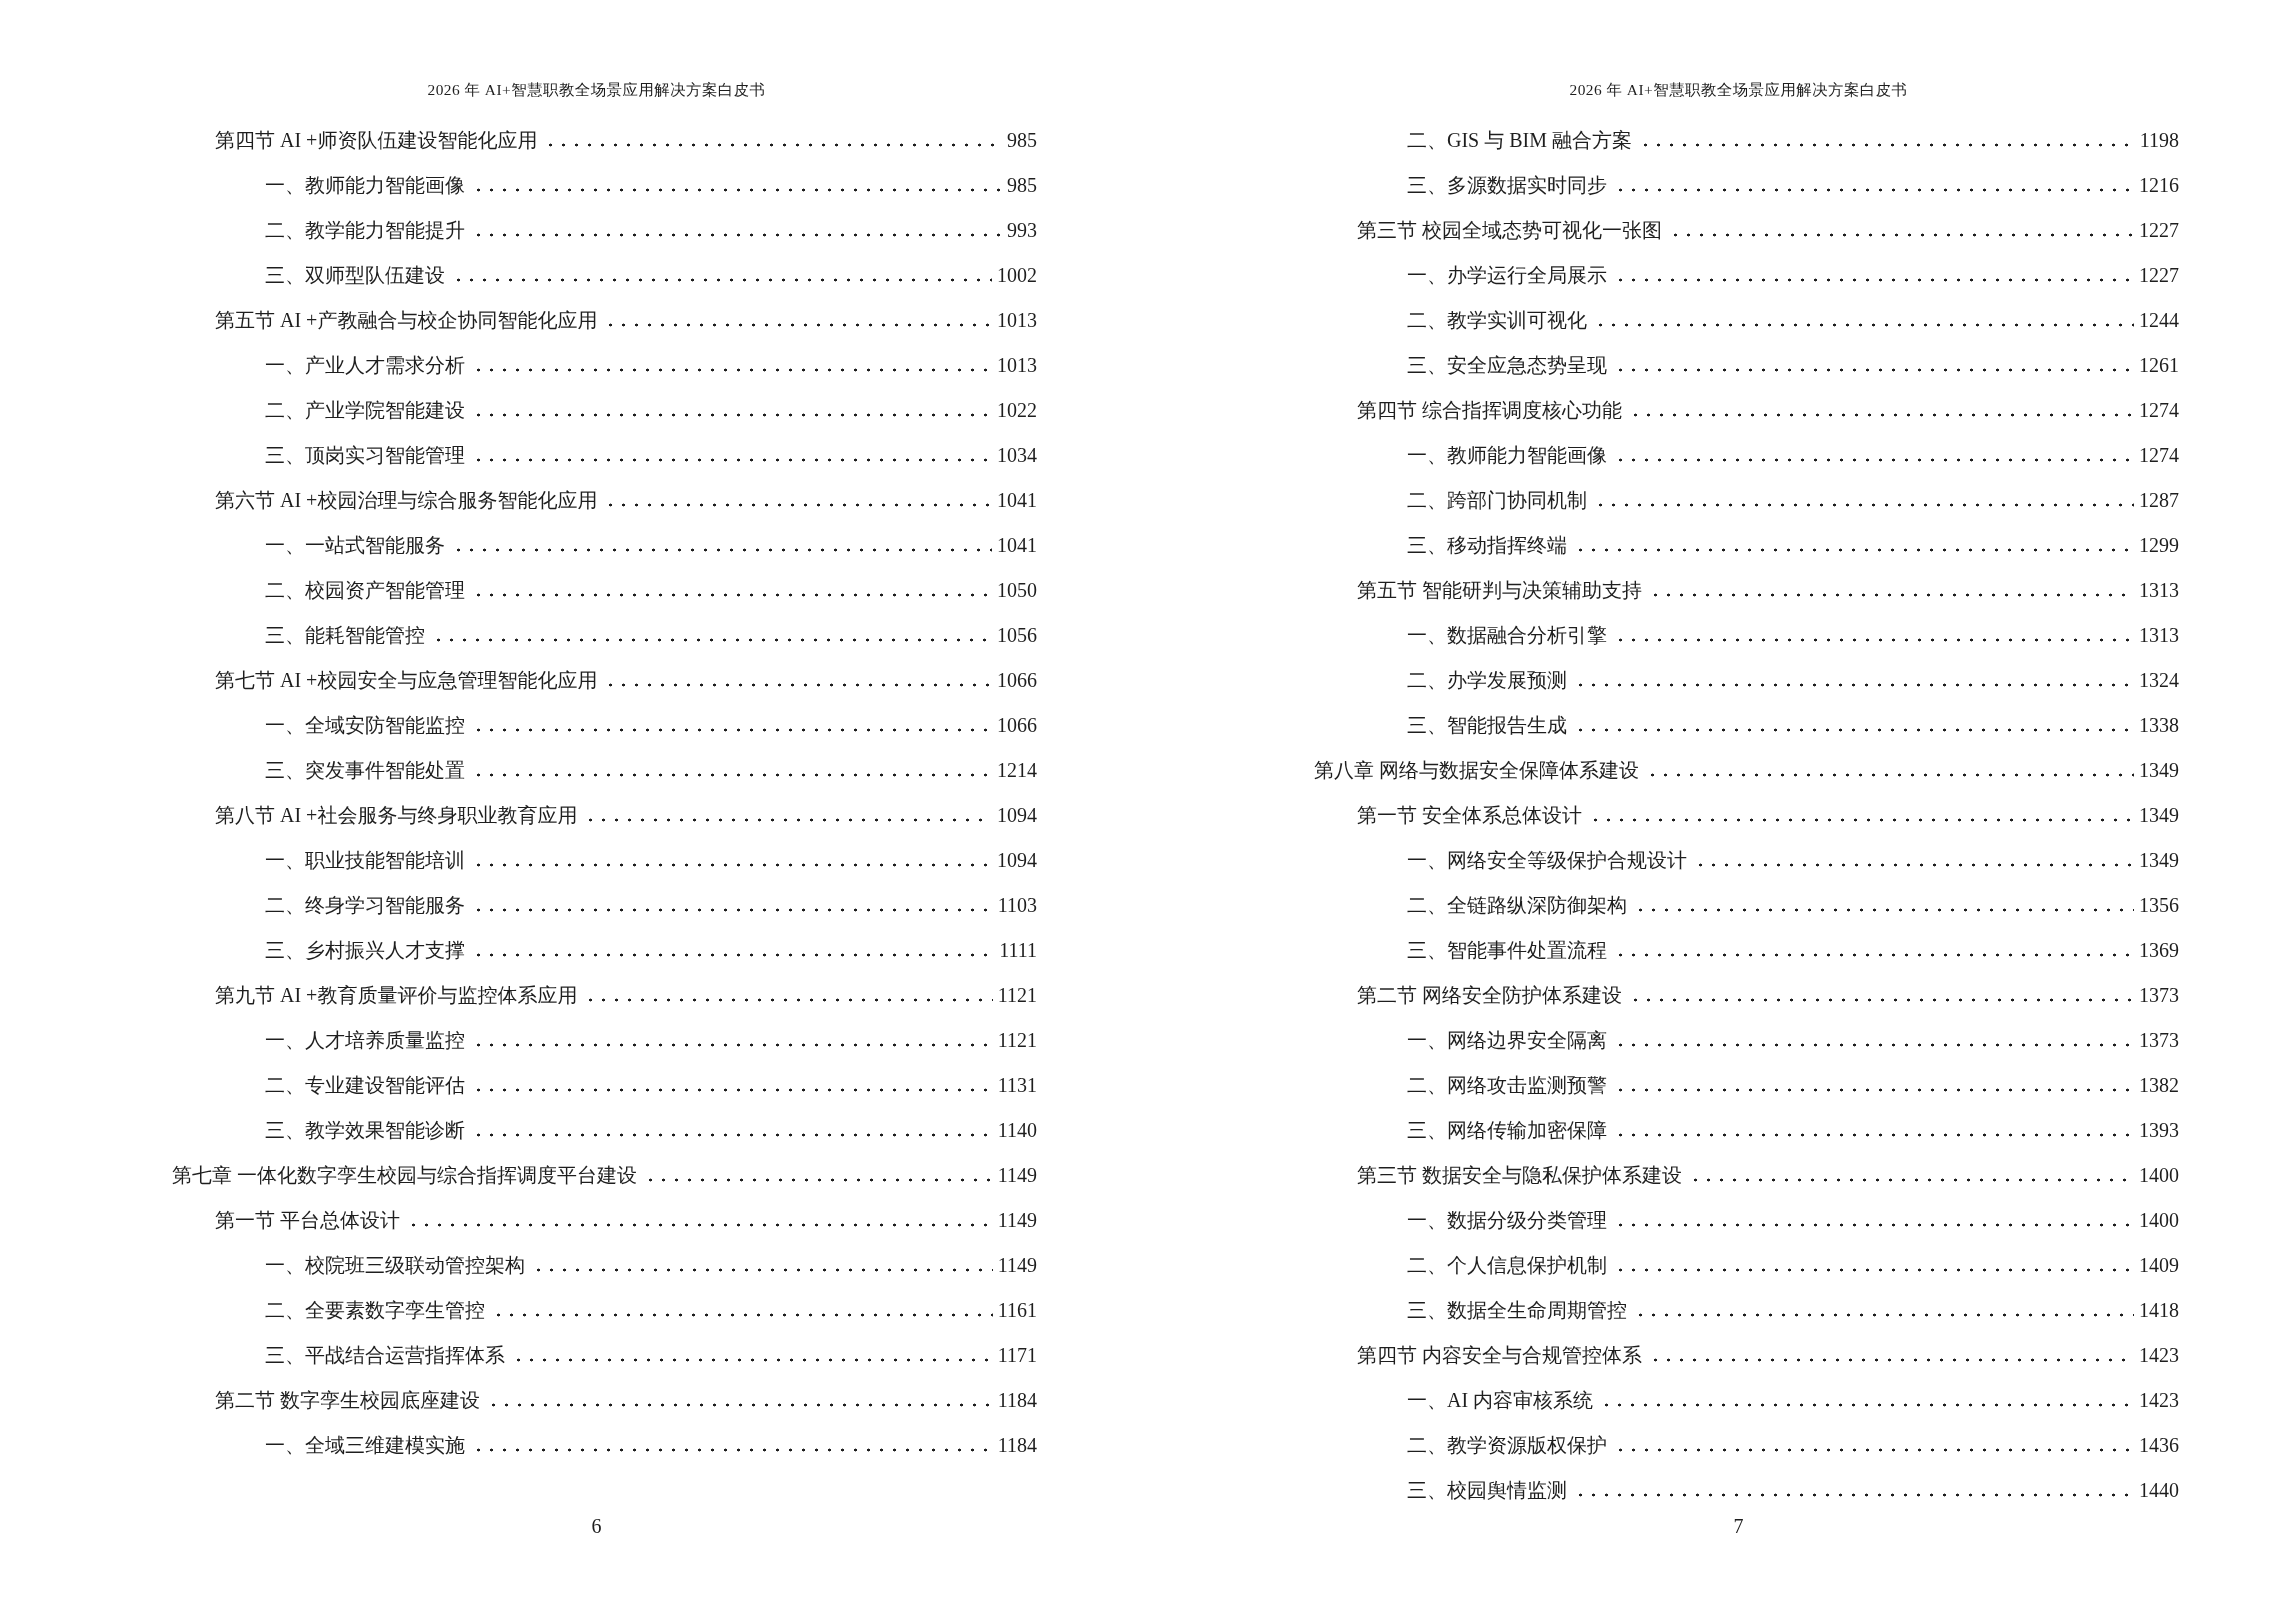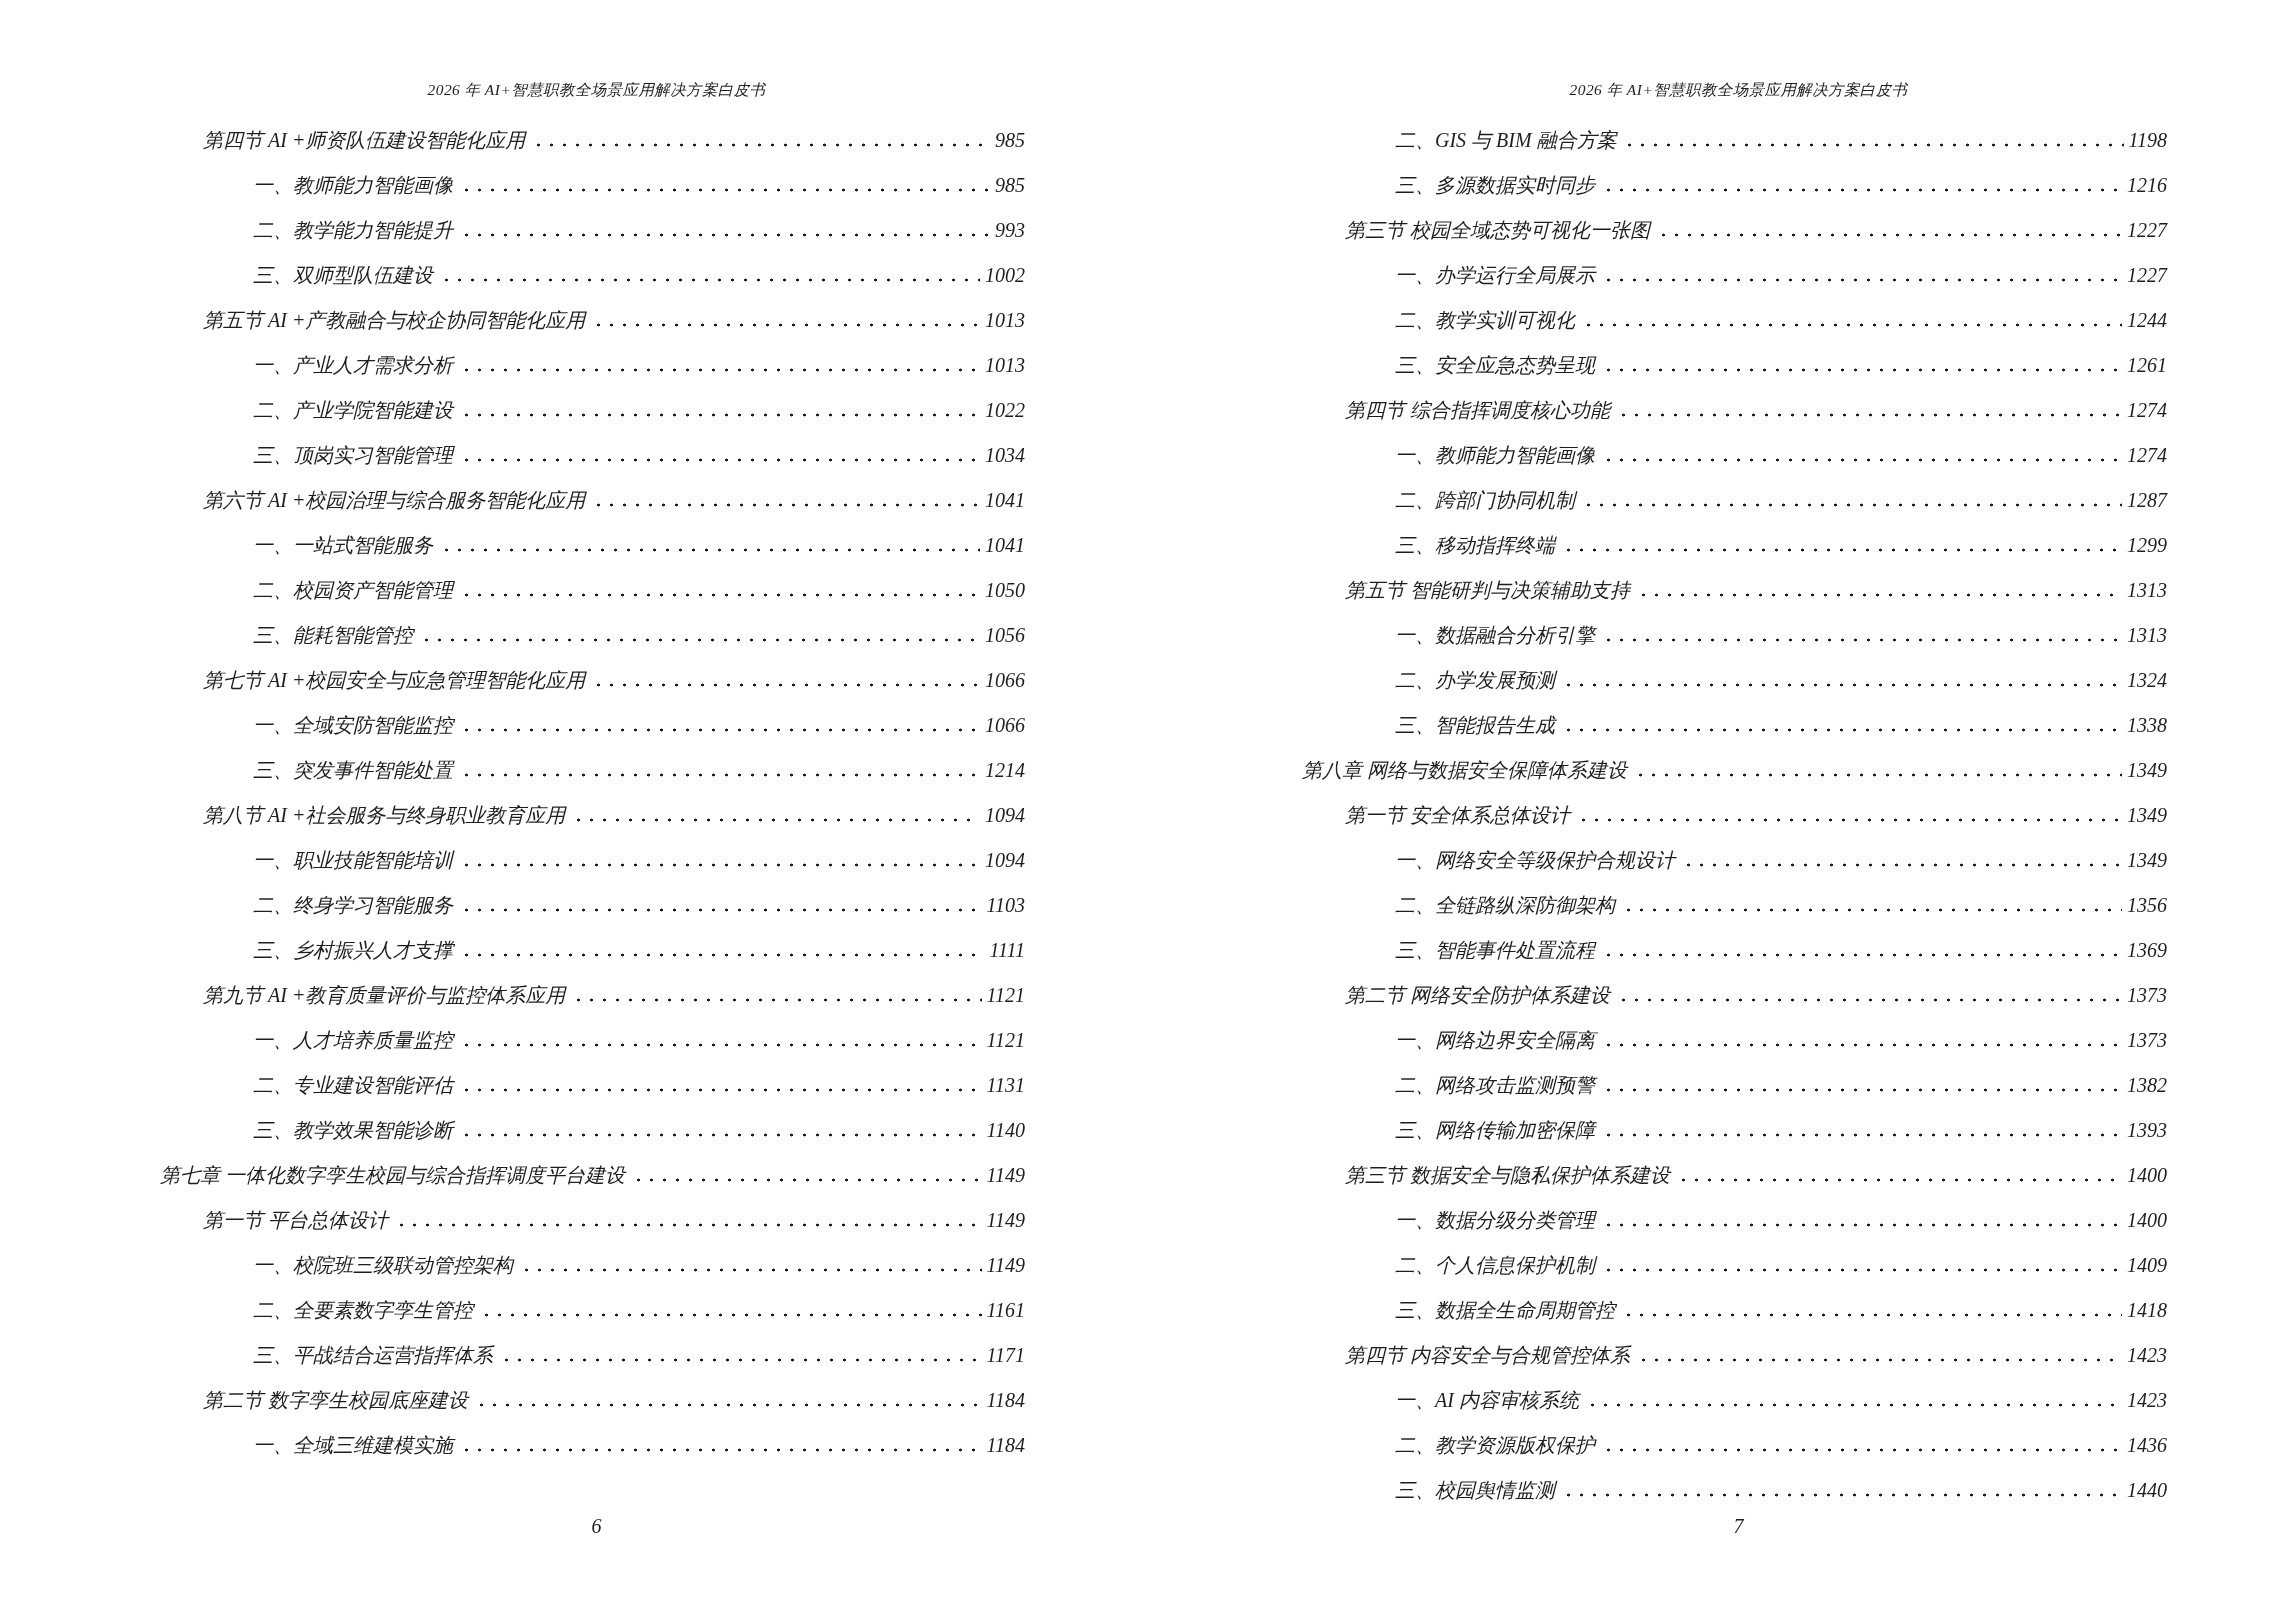--- a/index.html
+++ b/index.html
@@ -14,37 +14,36 @@
     height: 1622px;
     display: flex;
     background: #ffffff;
     overflow: hidden;
   }
   .page {
     position: relative;
     width: 1142px;
     height: 1604px;
     background: #ffffff;
-    font-style: italic;
   }
   .page-header {
     position: absolute;
     top: 81px;
     left: 164px;
     width: 865px;
     text-align: center;
     font-size: 15.4px;
     line-height: 17.3px;
     letter-spacing: 0.5px;
     white-space: nowrap;
   }
   .toc {
     position: absolute;
     top: 118px;
-    left: 160px;
+    left: 172px;
     width: 865px;
   }
   .entry {
     display: flex;
     align-items: baseline;
     height: 45px;
     font-size: 20px;
     overflow: visible;
   }
   .entry .t {

